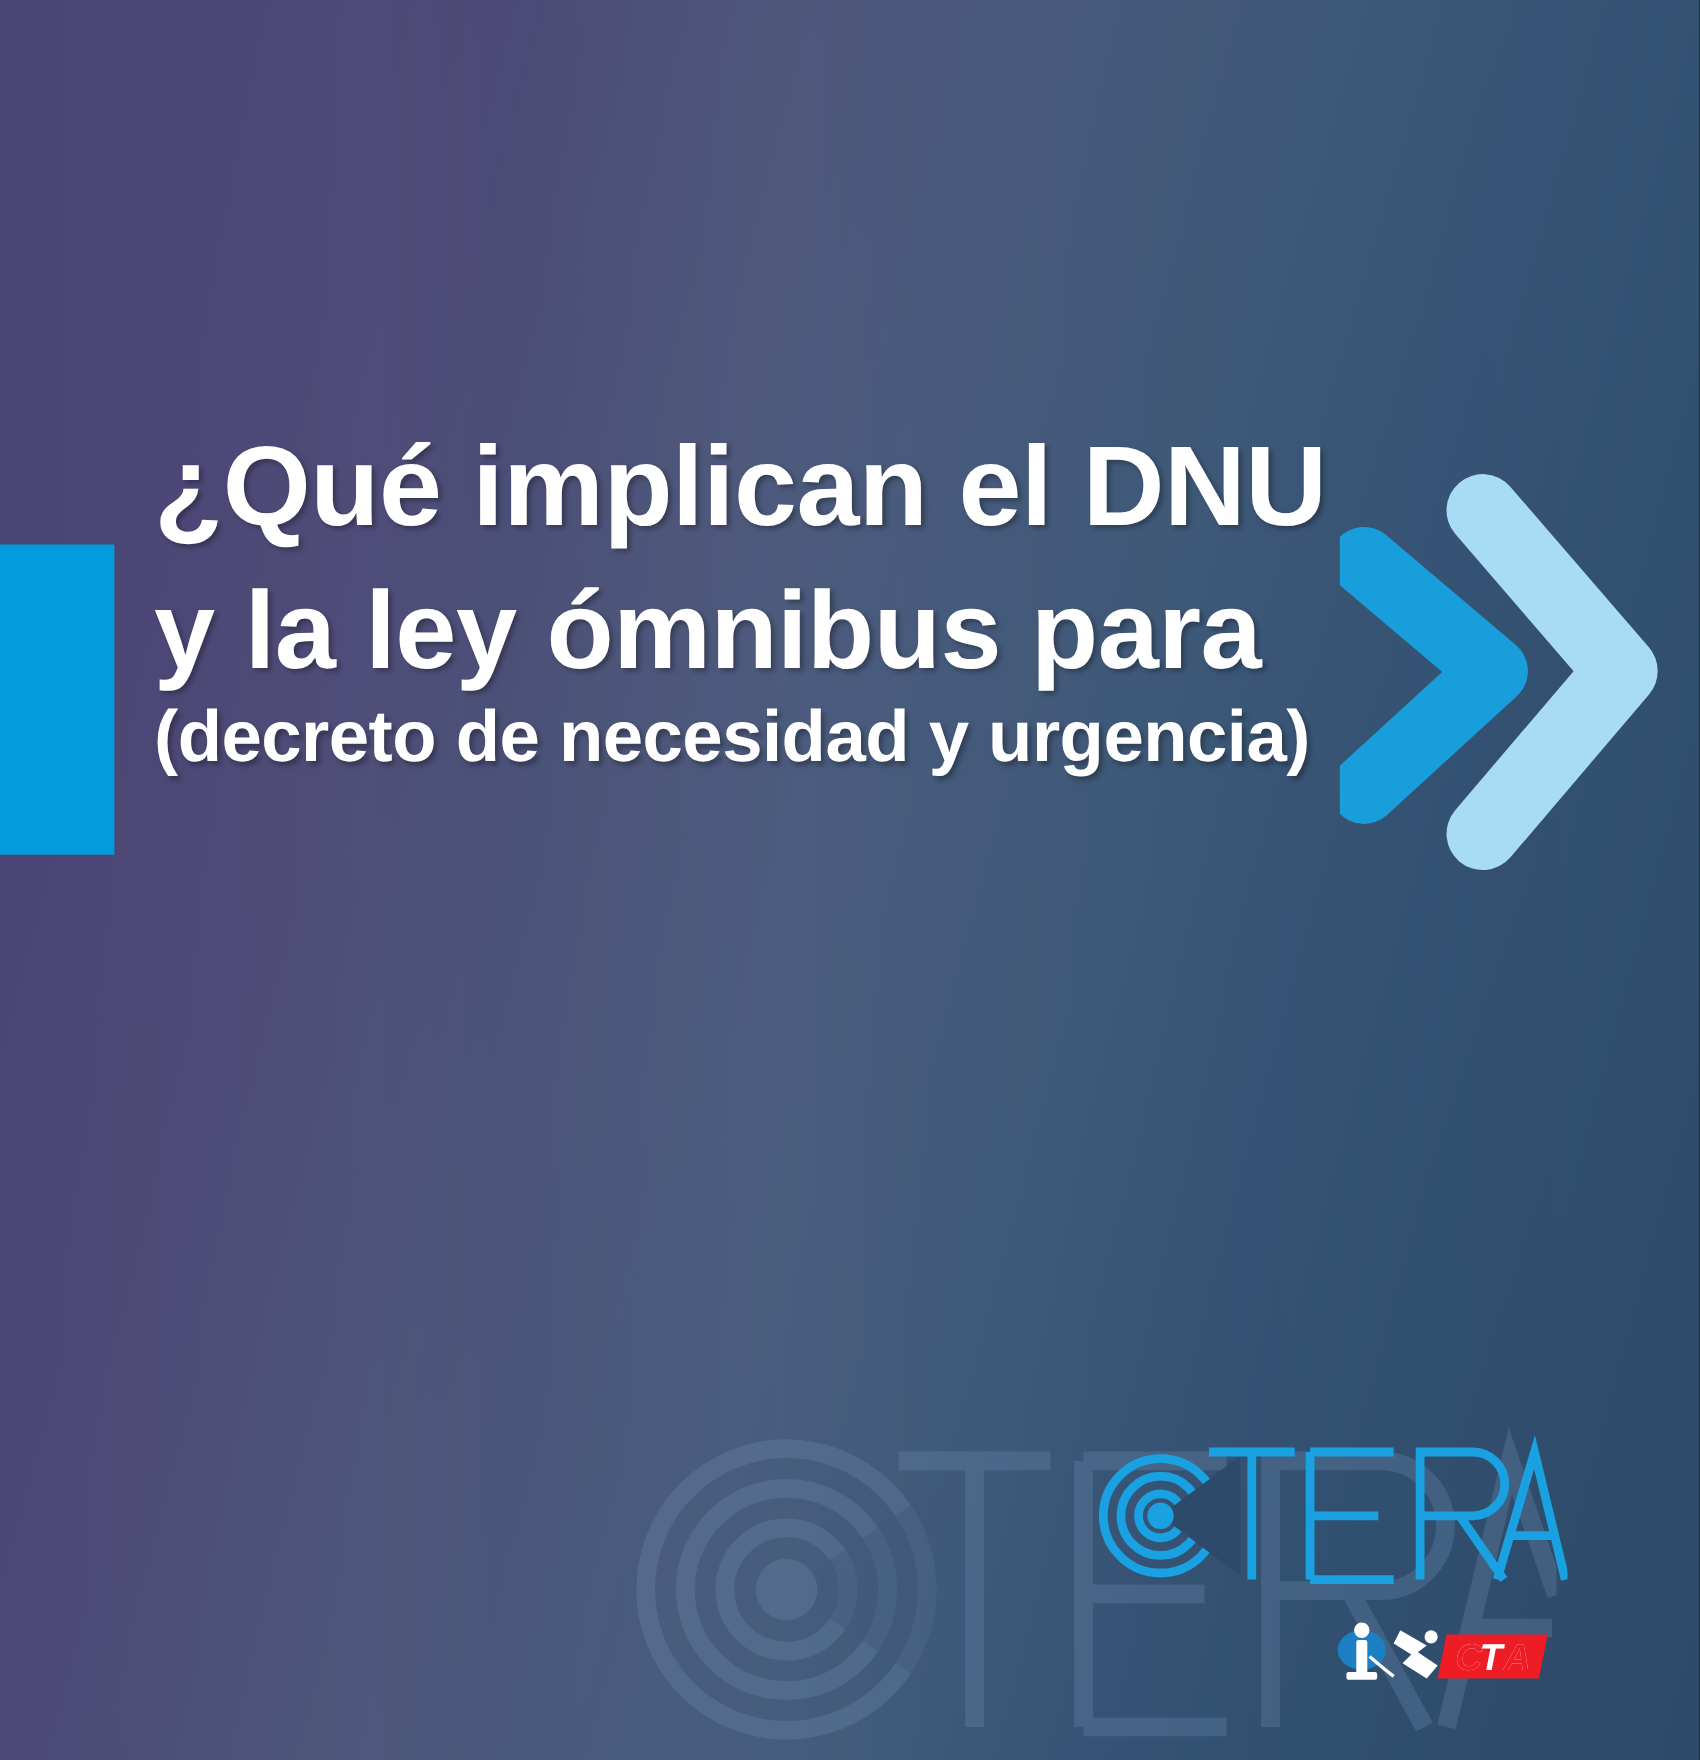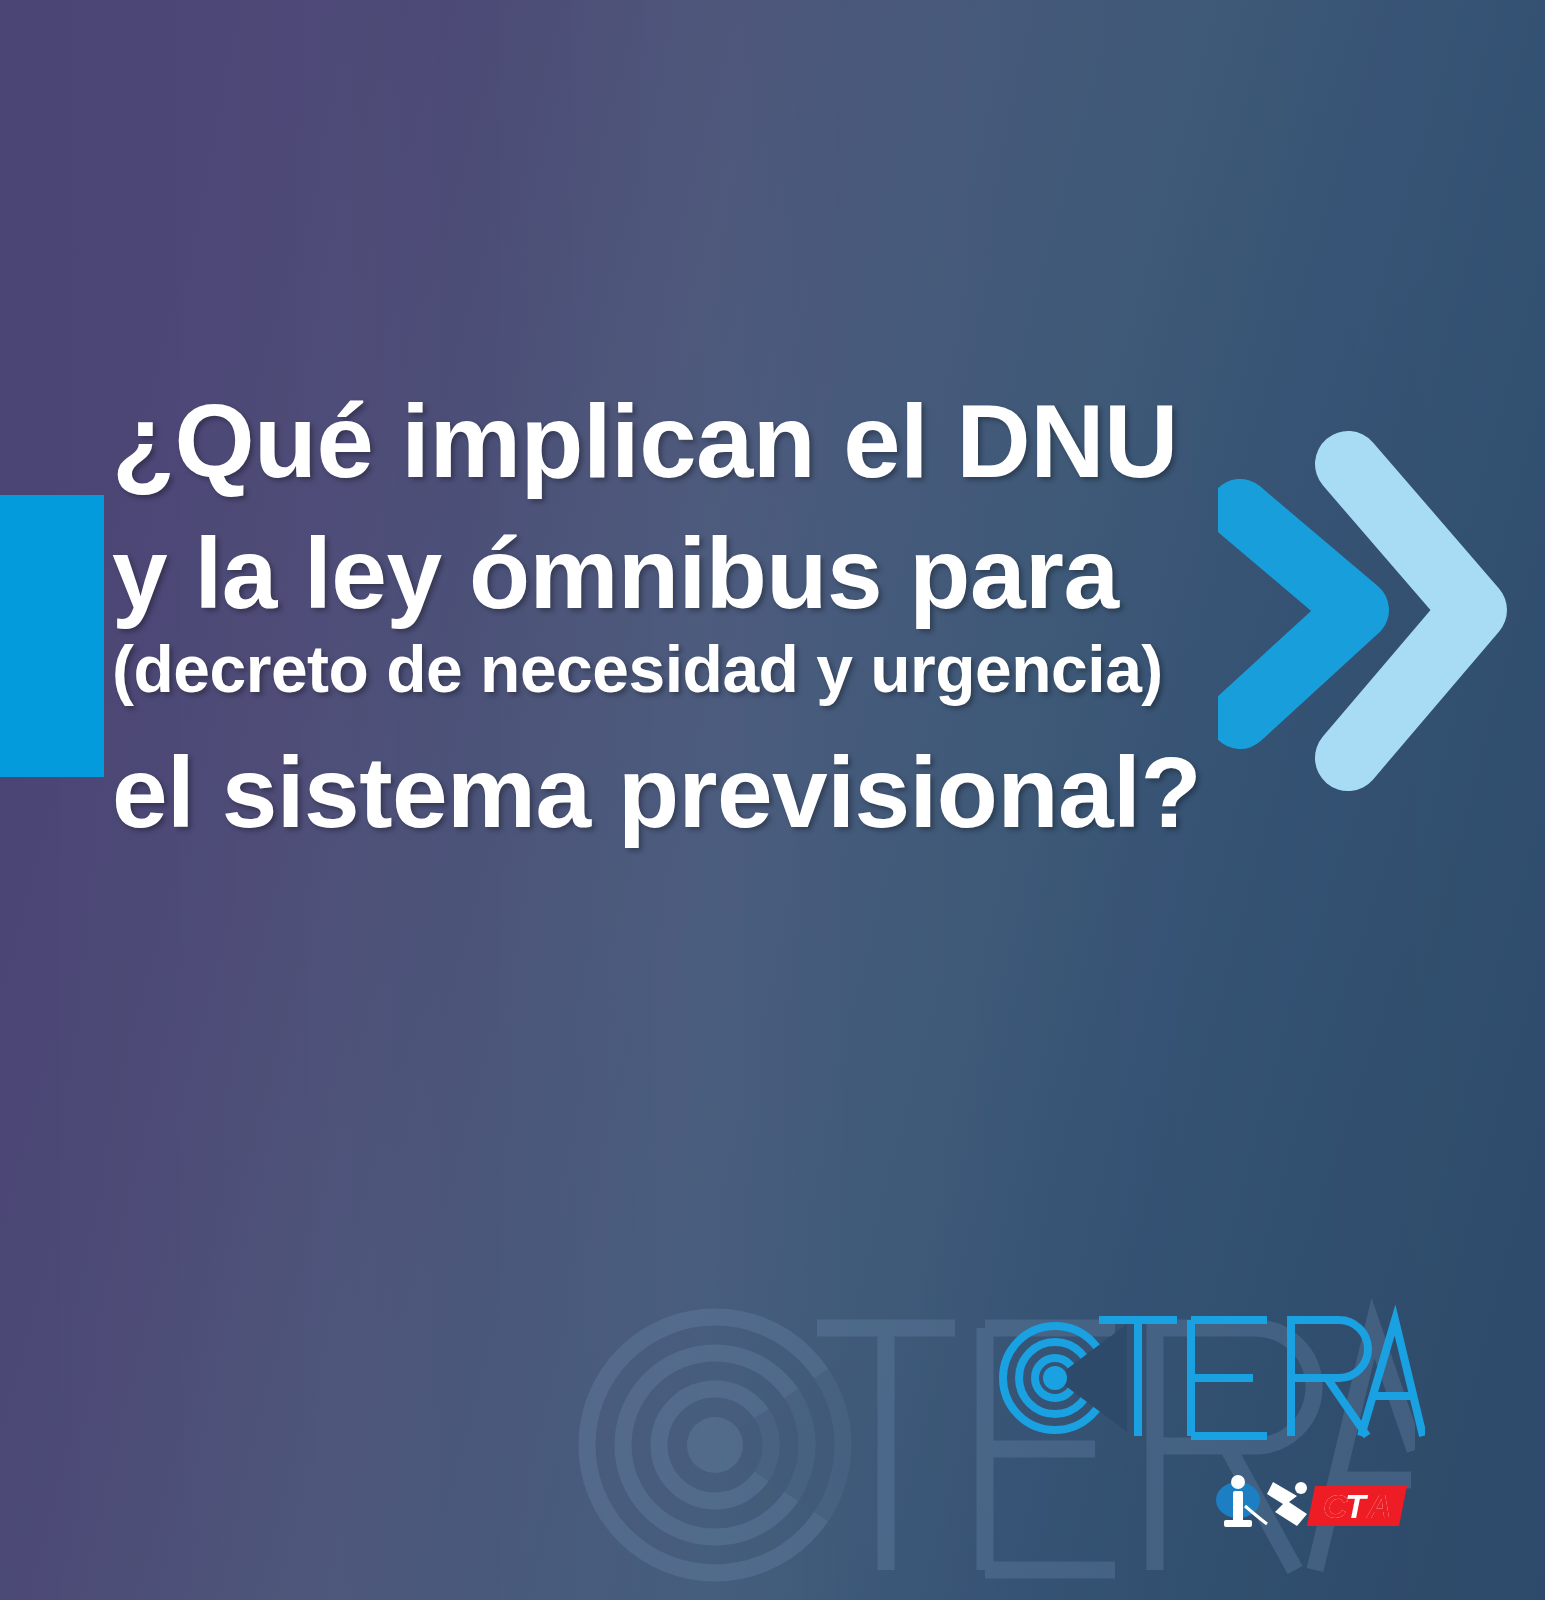--- a/index.html
+++ b/index.html
@@ -83,20 +83,21 @@
     top: 382px;
     width: 1300px;
     color: #ffffff;
     z-index: 5;
   }
   .line {
     font-weight: bold;
     white-space: nowrap;
     text-shadow: 3px 3px 5px rgba(0,0,0,0.30);
     letter-spacing: -0.5px;
+    margin-left: 28px;
   }
   .line-1 {
     font-size: 103px;
     line-height: 1.16;
   }
   .line-2 {
     font-size: 66px;
     line-height: 1.28;
     margin-top: -6px;
   }
@@ -169,21 +170,20 @@
 
     <path d="M130 36 L256 182 L130 330" fill="none" stroke="#A8DCF5" stroke-width="66" stroke-linecap="round" stroke-linejoin="round"></path>
 
     <path d="M22 82 L140 182 L22 290" fill="none" stroke="#189FDB" stroke-width="62" stroke-linecap="round" stroke-linejoin="round"></path>
   </svg>
 
   <div class="headline">
     <div class="line line-1">¿Qué implican el DNU</div>
     <div class="line line-3">y la ley ómnibus para</div>
     <div class="line line-2">(decreto de necesidad y urgencia)</div>
-    <div class="line line-4">el sistema previsional?</div>
   </div>
 
   <svg class="ctera-mark" viewBox="0 0 430 150" xmlns="http://www.w3.org/2000/svg" aria-hidden="true">
     <g stroke="#1AA1E2" fill="none" stroke-width="8">
       <circle cx="60" cy="78" r="52"></circle>
       <circle cx="60" cy="78" r="36"></circle>
       <circle cx="60" cy="78" r="20"></circle>
     </g>
     <path d="M60 78 L132 24 L132 132 Z" fill="#2E4A6A"></path>
     <circle cx="60" cy="78" r="12" fill="#1AA1E2"></circle>

